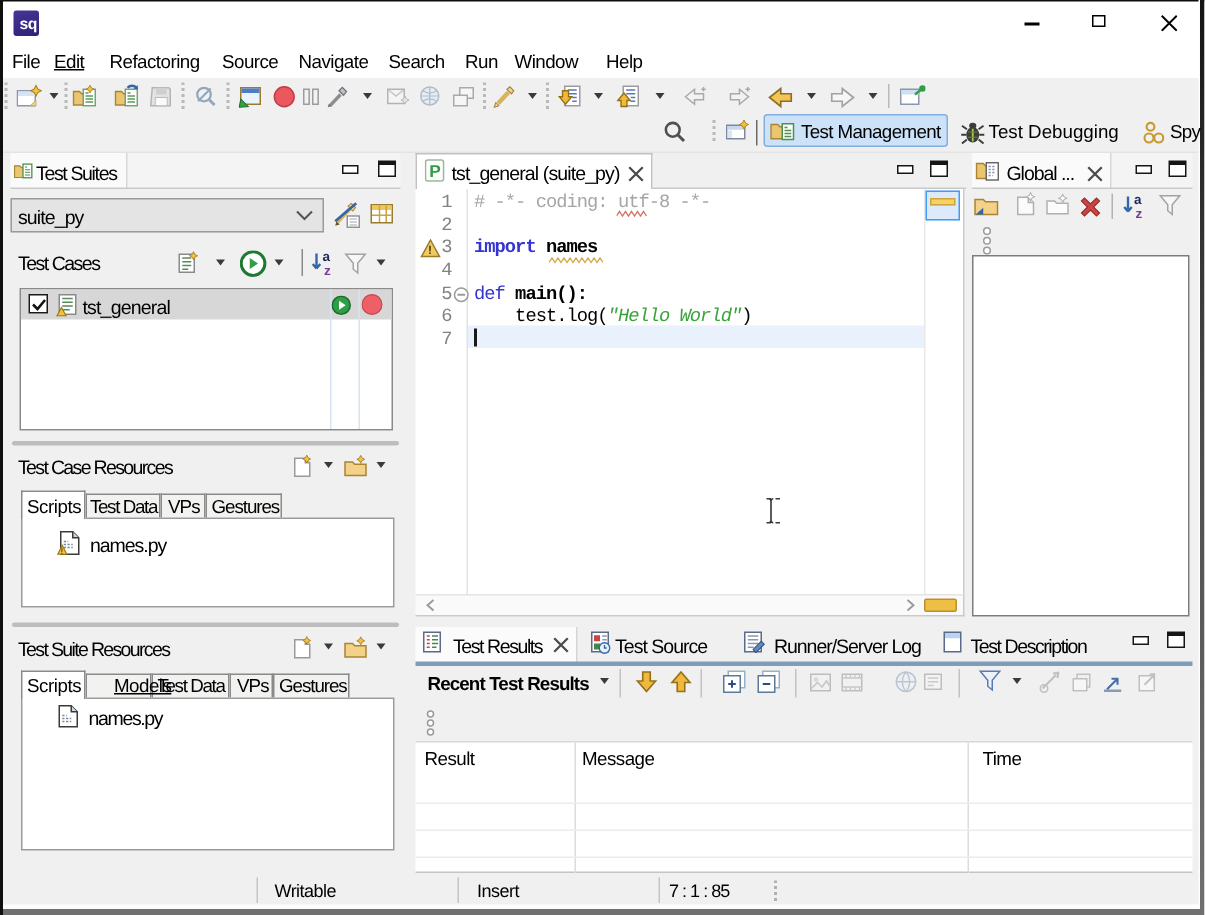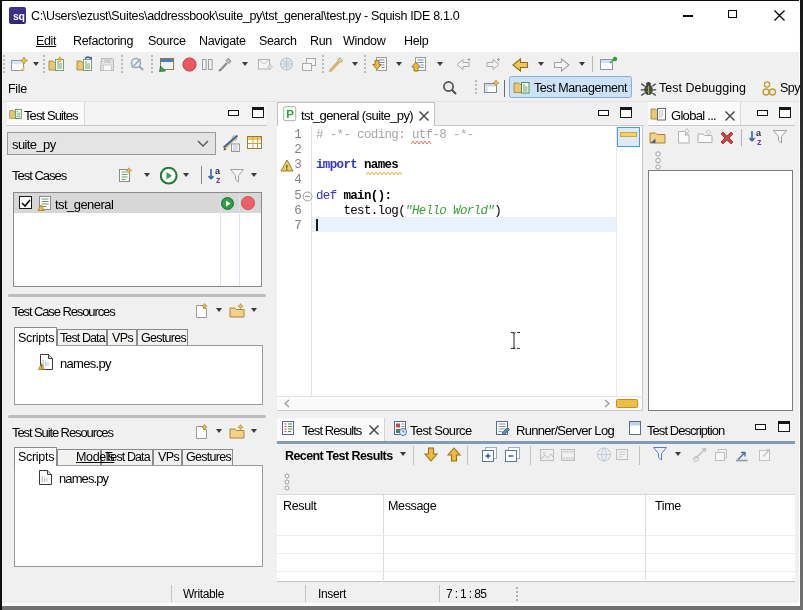--- a/index.html
+++ b/index.html
@@ -13,29 +13,28 @@
 .ddt{position:absolute;width:0;height:0;border-left:3.5px solid transparent;border-right:3.5px solid transparent;border-top:4px solid #3a3a3a;}
 .grip{position:absolute;width:2px;background-image:repeating-linear-gradient(to bottom,#b9b9b9 0 2px,transparent 2px 4px);}
 .mono{font-family:"Liberation Mono",monospace;font-size:12.5px;letter-spacing:-0.65px;white-space:pre;}
 </style></head>
 <body>
 <div id="win">
 
 <div class="abs" style="left:0;top:0;width:803px;height:30px;background:#fff;border-top:1px solid #0d0d0d;border-left:1px solid #0d0d0d;"></div>
 <div class="abs" style="left:9px;top:7px;width:17px;height:17px;border-radius:2px;background:linear-gradient(160deg,#463597 0%,#2c2176 100%);"></div>
 <div class="txt" style="left:13px;top:10px;color:#fff;font-size:10.5px;font-weight:bold;">sq</div>
-<div class="txt" style="left:31px;top:9px;font-size:12.5px;letter-spacing:-0.34px;">C:\Users\ezust\Suites\addressbook\suite_py\tst_general\test.py - Squish IDE 8.1.0</div>
 <div class="abs" style="left:683px;top:15px;width:10px;height:1.5px;background:#000;"></div>
 <div class="abs" style="left:728px;top:10px;width:9px;height:8px;border:1.5px solid #000;"></div>
 <svg class="abs" style="left:774px;top:10px;" width="11" height="11">
       <path d="M0.5 0.5 L10.5 10.5 M10.5 0.5 L0.5 10.5" stroke="#000" stroke-width="1.3"></path>
     </svg>
 
 <div class="abs" style="left:0;top:30px;width:803px;height:22px;background:#fff;border-left:1px solid #0d0d0d;"></div>
-<div class="txt" style="left:8px;top:34px;margin-top:48px;">File</div>
+<div class="txt" style="left:8px;top:34px;">File</div>
 <div class="txt" style="left:36px;top:34px;text-decoration:underline;">Edit</div>
 <div class="txt" style="left:73px;top:34px;">Refactoring</div>
 <div class="txt" style="left:148px;top:34px;">Source</div>
 <div class="txt" style="left:199px;top:34px;">Navigate</div>
 <div class="txt" style="left:259px;top:34px;">Search</div>
 <div class="txt" style="left:310px;top:34px;">Run</div>
 <div class="txt" style="left:343px;top:34px;">Window</div>
 <div class="txt" style="left:404px;top:34px;">Help</div>
 
 <div class="abs" style="left:0;top:52px;width:803px;height:26px;background:#f0f0f0;border-left:1px solid #0d0d0d;"></div>

